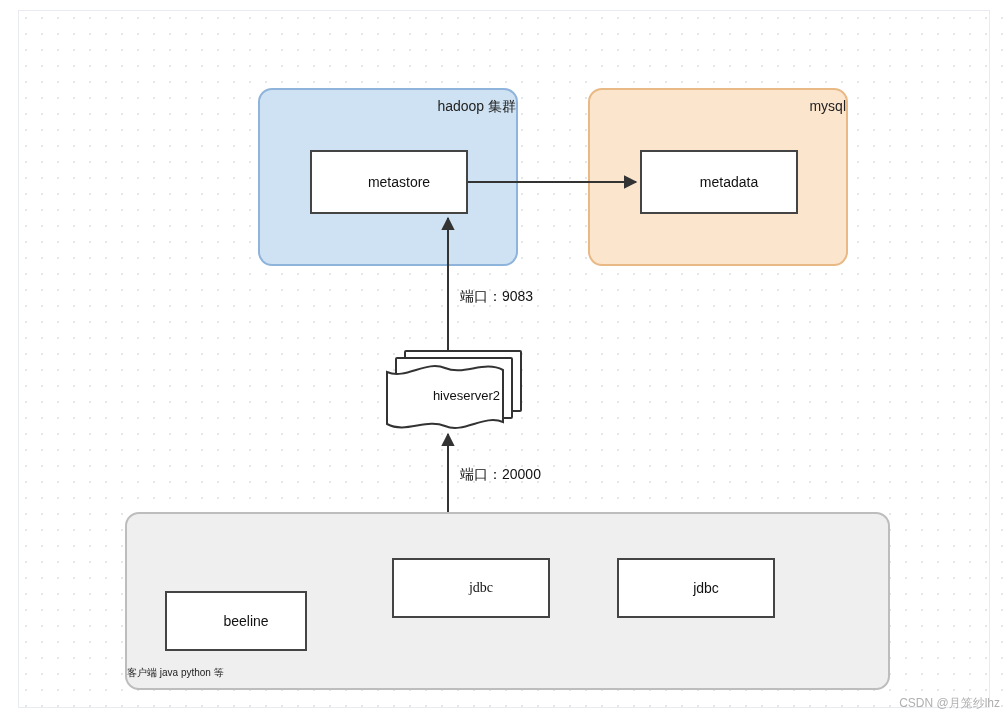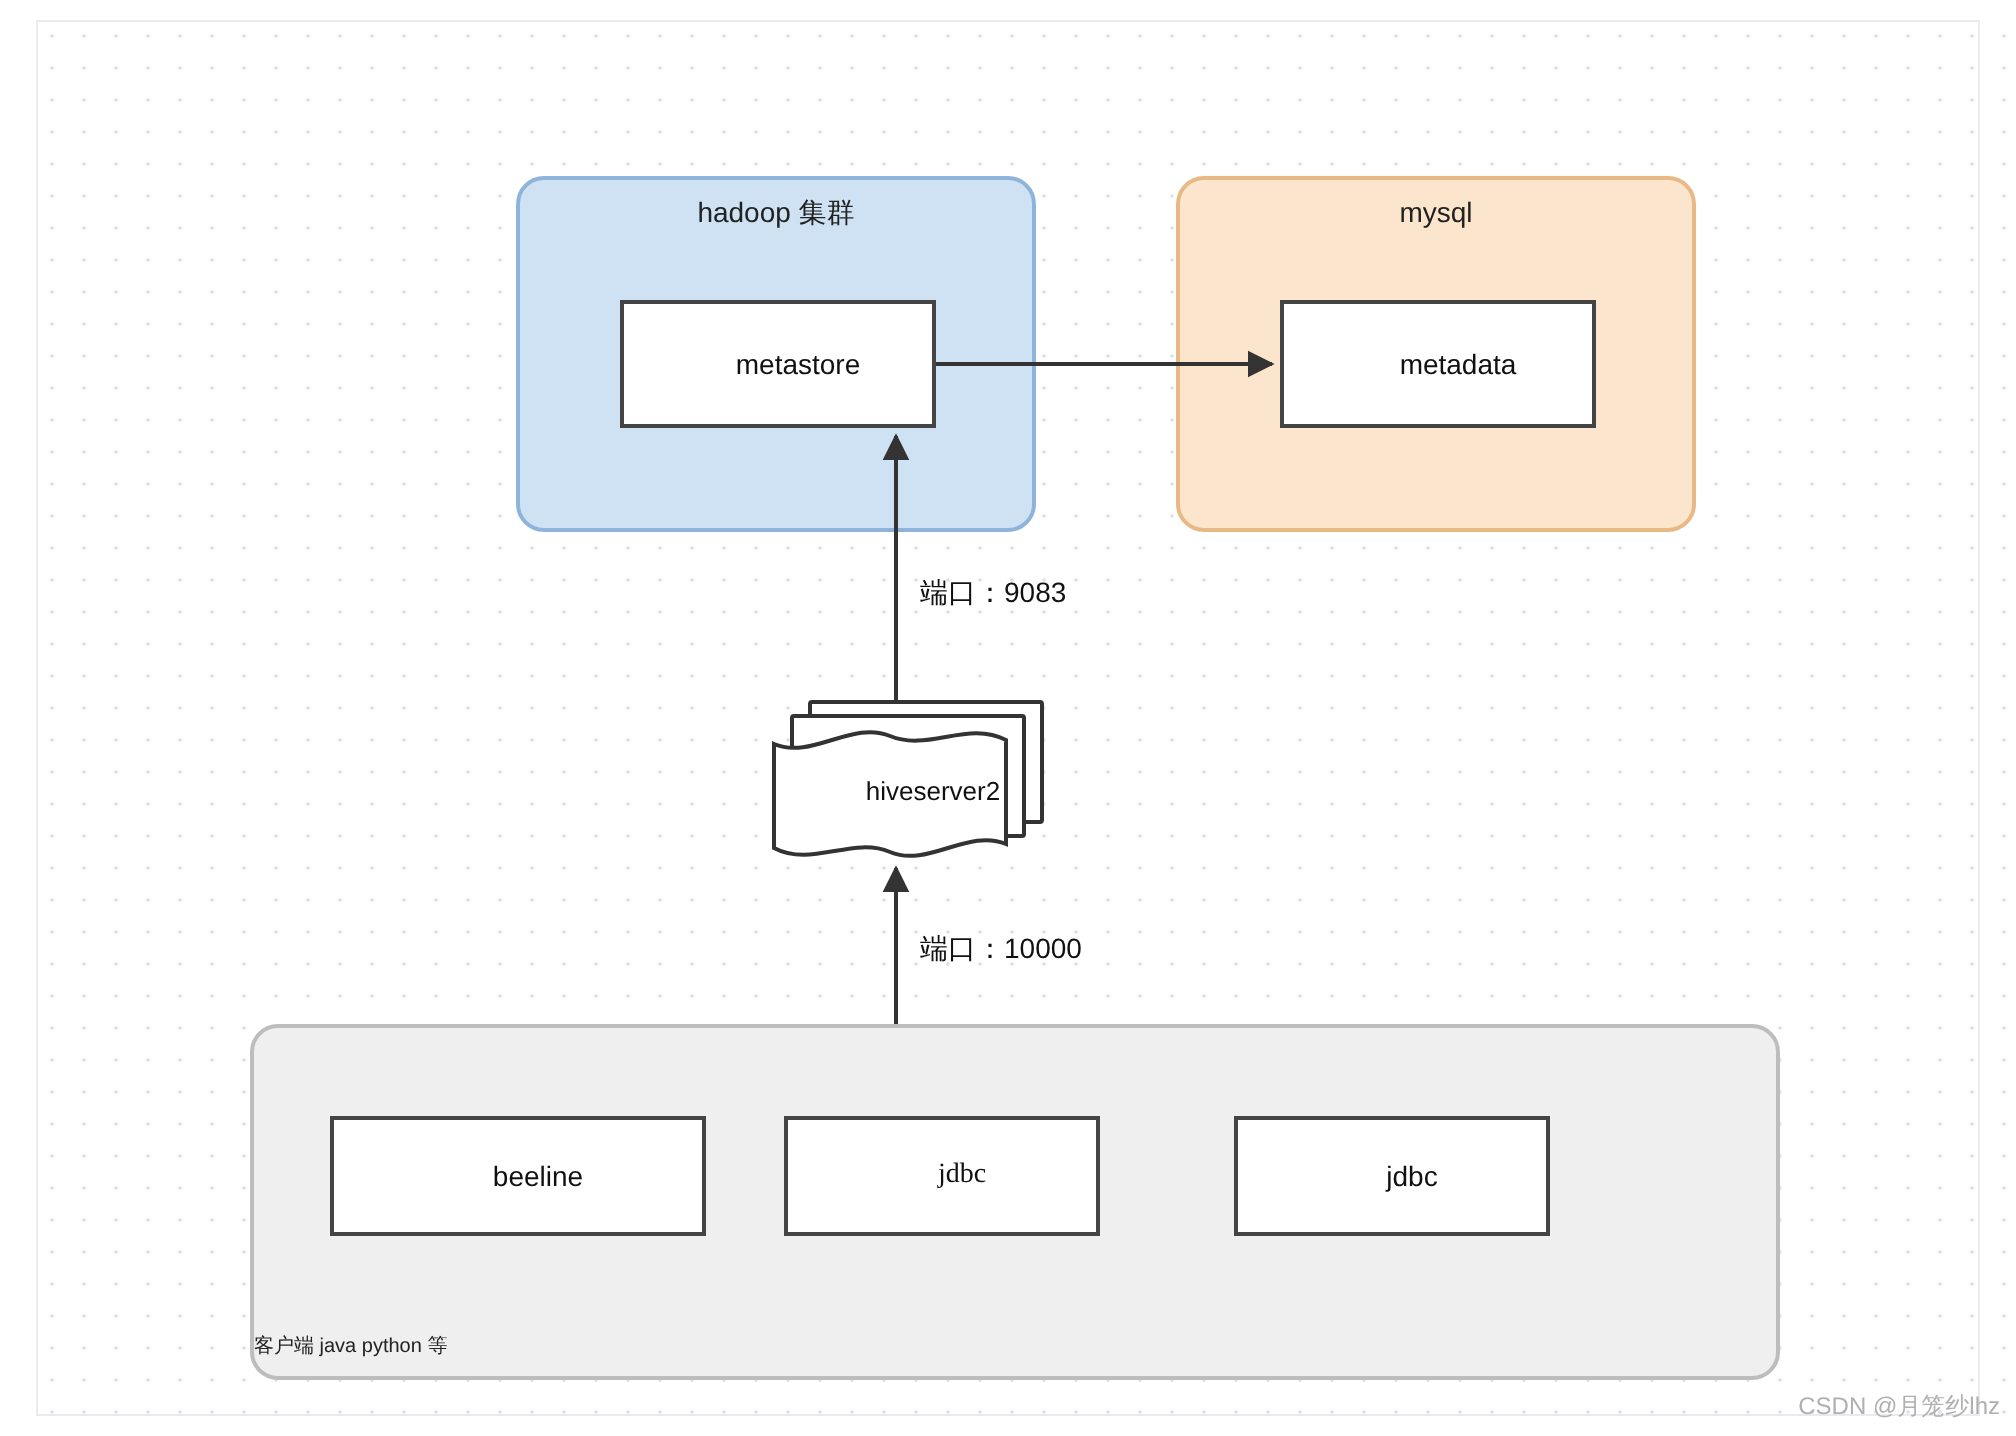--- a/index.html
+++ b/index.html
@@ -50,21 +50,21 @@
   }
   .clients {
     left: 125px; top: 512px;
     width: 765px; height: 178px;
     background: #efefef;
     border-color: #bdbdbd;
   }
   .group-title {
     position: absolute;
     top: 8px; left: 0; right: 0;
-    text-align: center;
+    text-align: right;
     font-size: 14px;
     color: #222;
   }
   .group-footer {
     position: absolute;
     bottom: 8px; left: 0; right: 0;
     font-size: 10px;
     color: #222;
   }
 
@@ -173,21 +173,21 @@
                  C 78 12, 98 -4, 117 6
                  L 117 58
                  C 98 50, 78 70, 59 62
                  C 40 54, 20 70, 1 60
                  Z" fill="#ffffff" stroke="#333" stroke-width="2"></path>
       </svg>
     </div>
     <div class="flag-label">hiveserver2</div>
   </div>
 
-  <div class="node-box" style="left:165px; top:558px; width:188px; height:60px;text-align:center;">
+  <div class="node-box" style="left:165px; top:591px; width:142px; height:60px;text-align:center;">
     <span>beeline</span>
   </div>
   <div class="node-box" style="left:392px; top:558px; width:158px; height:60px;font-family:Liberation Serif, serif;">
     <span>jdbc</span>
   </div>
   <div class="node-box" style="left:617px; top:558px; width:158px; height:60px;">
     <span>jdbc</span>
   </div>
 
   <svg width="1008" height="718" style="position:absolute;left:0;top:0;pointer-events:none">
@@ -198,17 +198,17 @@
     </defs>
 
     <line x1="468" y1="182" x2="636" y2="182" stroke="#333" stroke-width="2" marker-end="url(#ah)"></line>
 
     <line x1="448" y1="350" x2="448" y2="218" stroke="#333" stroke-width="2" marker-end="url(#ah)"></line>
 
     <line x1="448" y1="512" x2="448" y2="434" stroke="#333" stroke-width="2" marker-end="url(#ah)"></line>
   </svg>
 
   <div class="edge-label" style="left:460px; top:288px;">端口：9083</div>
-  <div class="edge-label" style="left:460px; top:466px;">端口：10000</div>
+  <div class="edge-label" style="left:460px; top:466px;">端口：20000</div>
 
   <div class="watermark">CSDN @月笼纱lhz</div>
 
 </div>
 
 </body></html>

